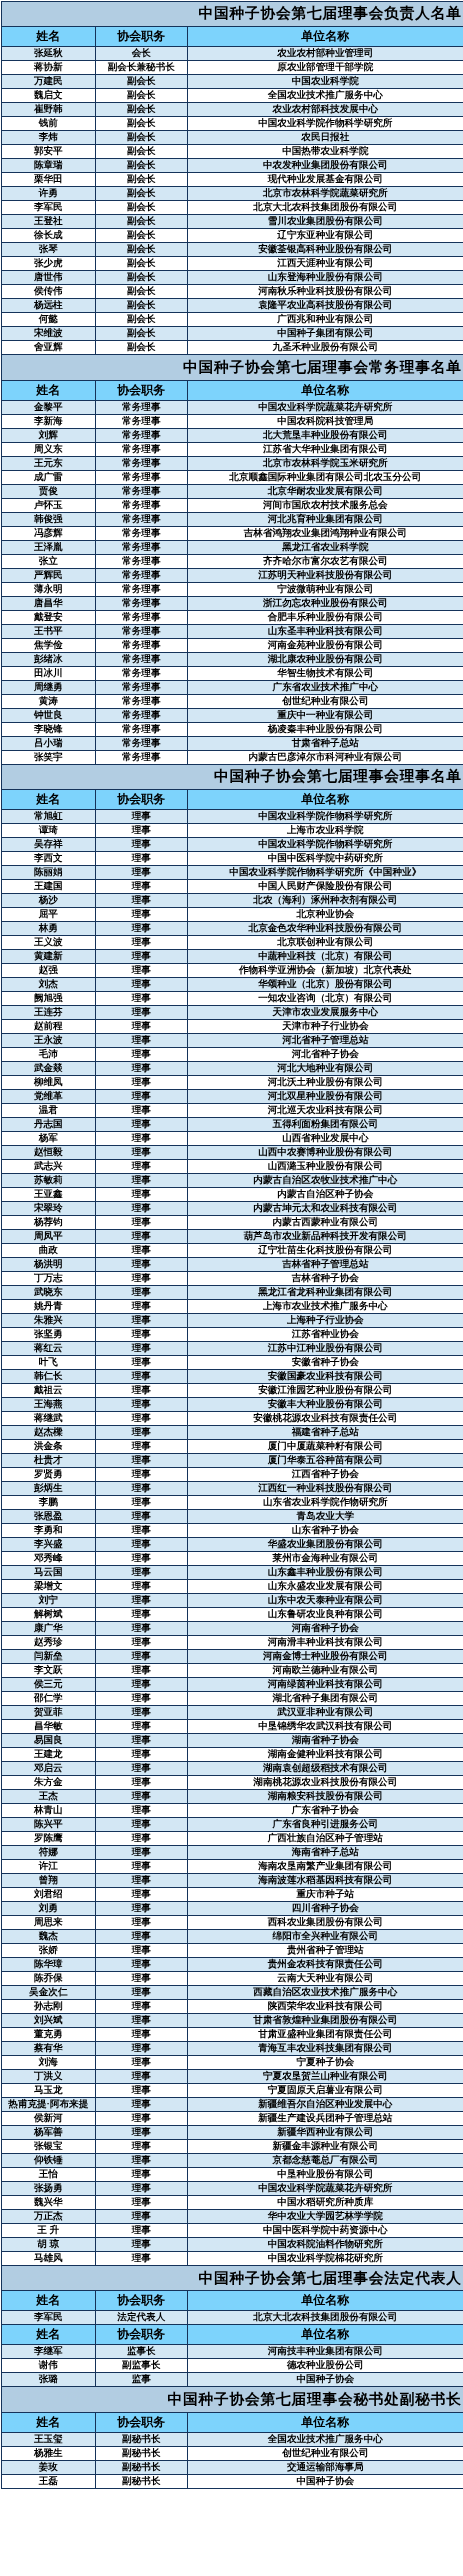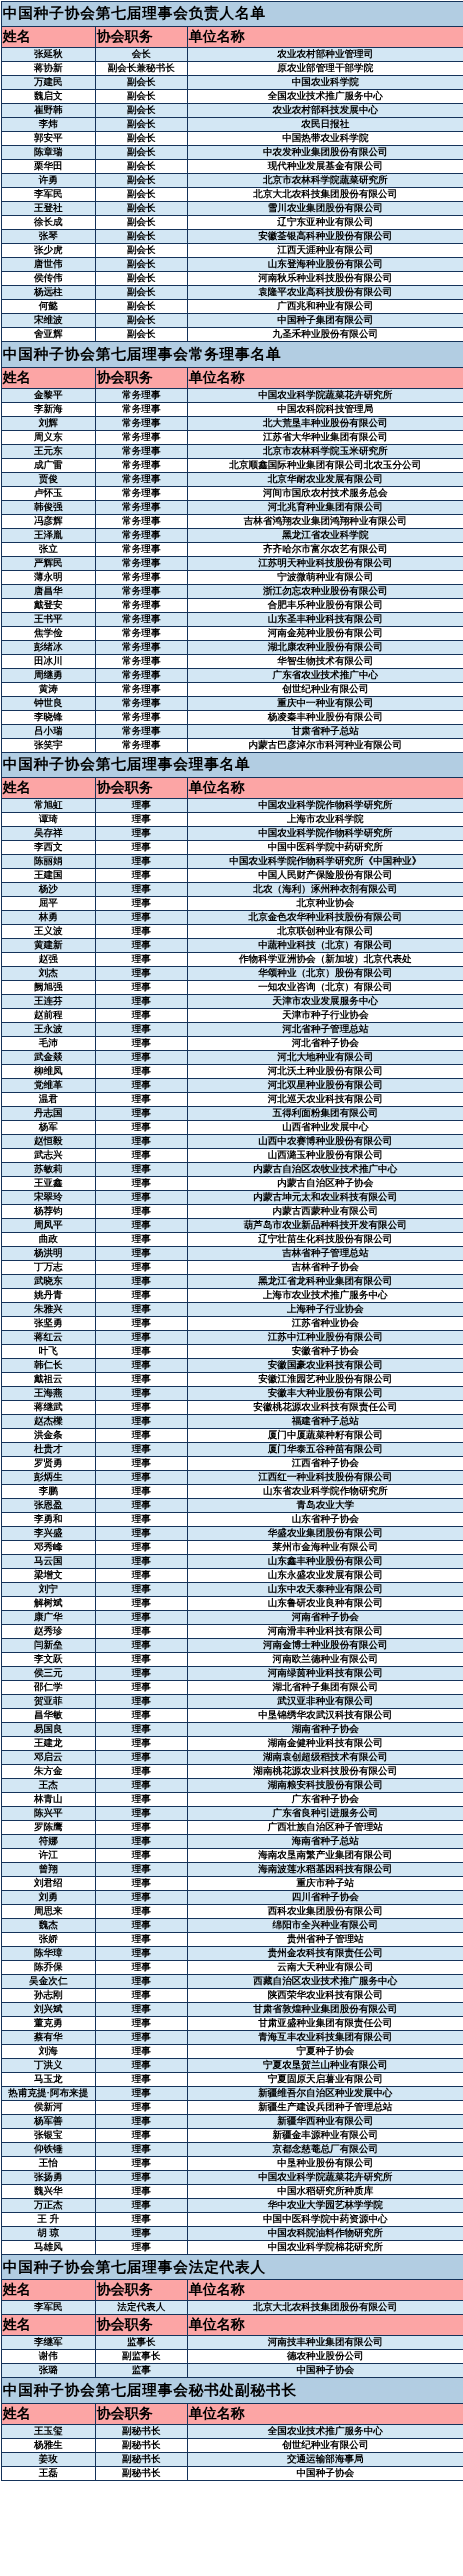--- a/index.html
+++ b/index.html
@@ -1,26 +1,26 @@
 <!DOCTYPE html>
 <html style="font-size:12.4px"><head>
 <meta charset="utf-8">
 <style>
   html,body { margin:0; padding:0; background:#ffffff; }
   body { width:463px; font-family:"Liberation Sans","DejaVu Sans",sans-serif; color:#000; }
   .wrap { padding:0.8px; }
   table { border-collapse:collapse; width:462px; table-layout:fixed; border:1.5px solid #15335a; }
   td,th { border:0.8px solid #15335a; overflow:hidden; }
   tr.section-title td {
-    background:#b2cde2; height:22.4px; text-align:left;
+    background:#b2cde2; height:22.4px; text-align:right;
     font-size:14.7px; font-weight:bold; letter-spacing:0.8px;
   }
   tr.col-header th {
-    background:#fca5a5; height:15.4px; text-align:left;
-    font-size:14px; font-weight:bold;
+    background:#7dd3fc; height:15.4px; text-align:center;
+    font-size:12px; font-weight:bold;
   }
   tr.data-row td {
     background:#ffffff; height:12.4px; text-align:center;
     font-size:9.6px; font-weight:bold; white-space:nowrap; padding:0 1.5px;
   }
   tr.data-row.alt td { background:#d3e7f4; }
 </style>
 </head>
 <body>
 
@@ -58,20 +58,25 @@
         <tr class="data-row">
           <td>魏启文</td>
           <td>副会长</td>
           <td>全国农业技术推广服务中心</td>
         </tr>
         <tr class="data-row alt">
           <td>崔野韩</td>
           <td>副会长</td>
           <td>农业农村部科技发展中心</td>
         </tr>
+        <tr class="data-row">
+          <td>钱前</td>
+          <td>副会长</td>
+          <td>中国农业科学院作物科学研究所</td>
+        </tr>
         <tr class="data-row alt">
           <td>李炜</td>
           <td>副会长</td>
           <td>农民日报社</td>
         </tr>
         <tr class="data-row">
           <td>郭安平</td>
           <td>副会长</td>
           <td>中国热带农业科学院</td>
         </tr>

